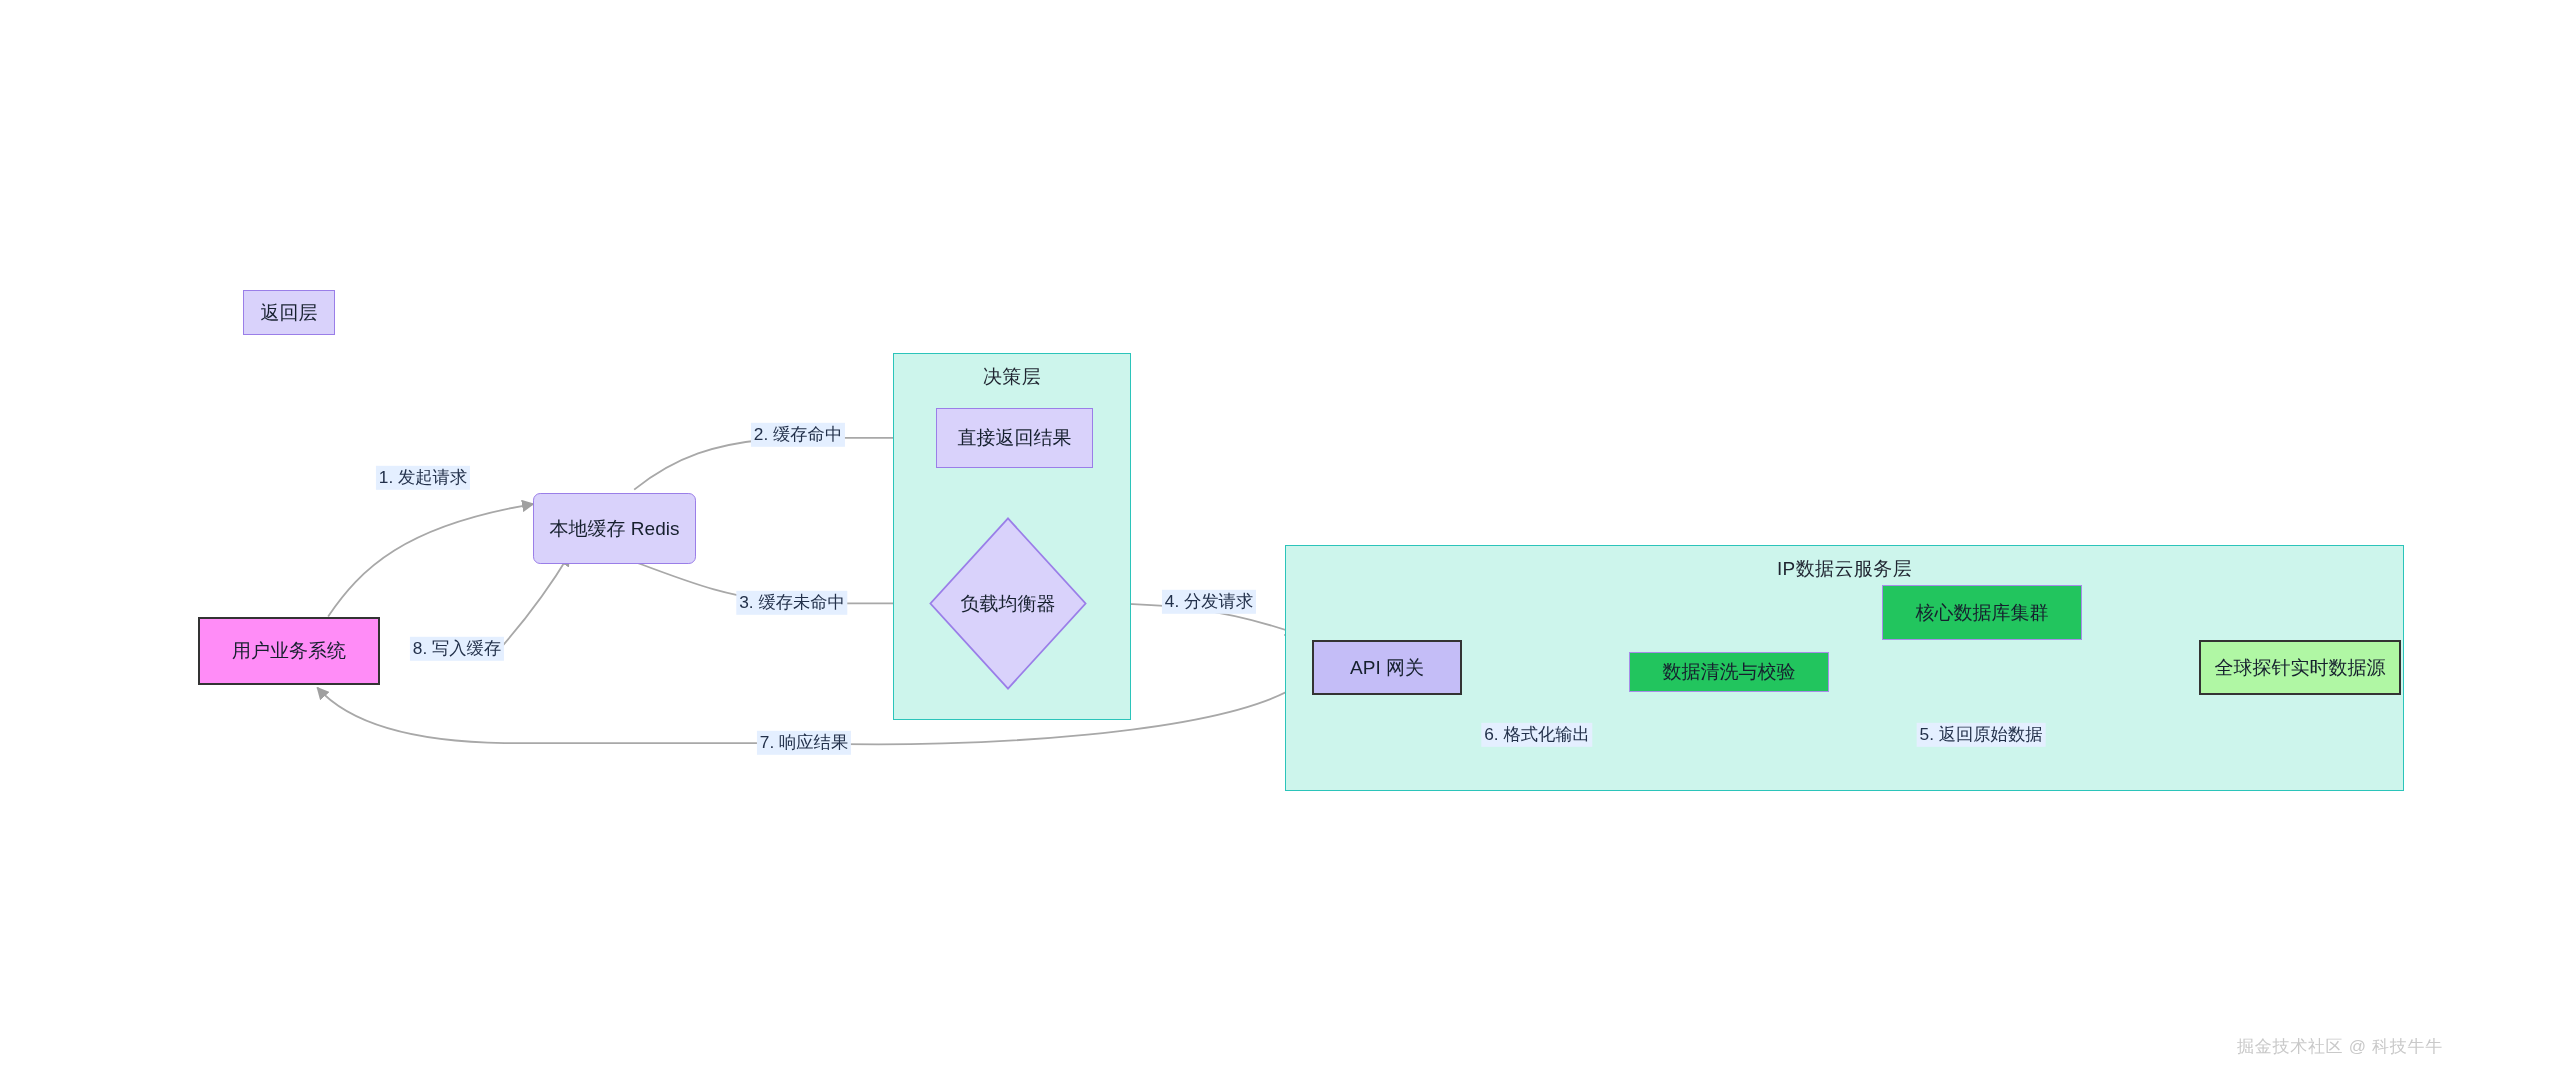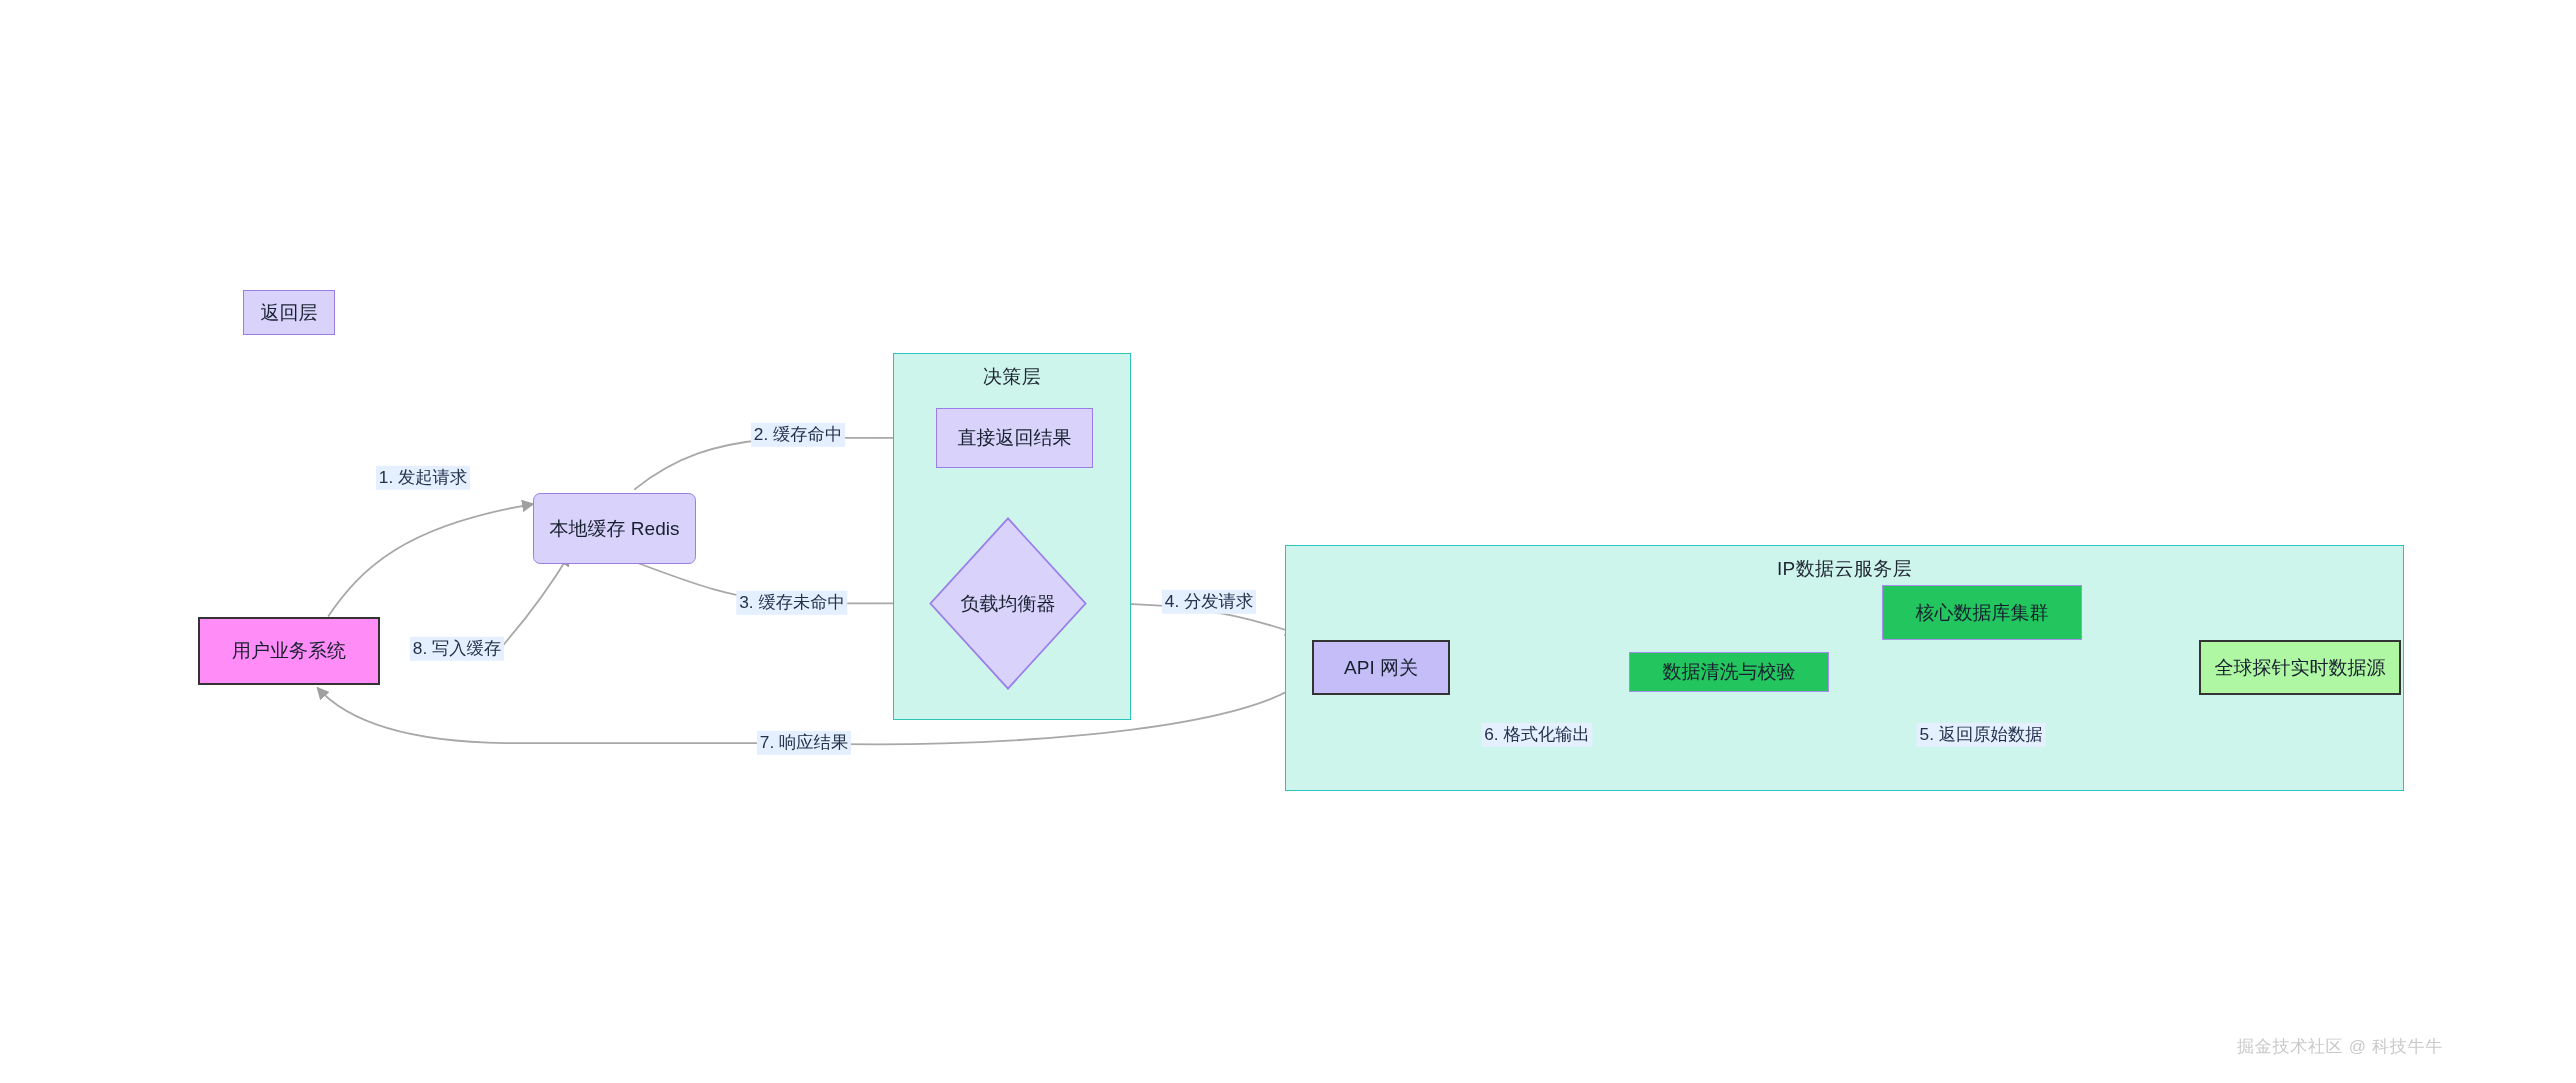--- a/index.html
+++ b/index.html
@@ -186,21 +186,21 @@
     <span>直接返回结果</span>
   </div>
 
   <div class="diamond" style="left:929px; top:517px; width:158px; height:173px;">
     <svg class="shape" viewBox="0 0 220 240" preserveAspectRatio="none" xmlns="http://www.w3.org/2000/svg">
       <polygon points="110,2 218,120 110,238 2,120" fill="#d9d2fb" stroke="#9a7ee8" stroke-width="2.5"></polygon>
     </svg>
     <div class="dlabel">负载均衡器</div>
   </div>
 
-  <div class="node fill-purple thick-dark" style="left:1312px; top:640px; width:138px; height:55px; background:#c4bdf7;">
+  <div class="node fill-purple thick-dark" style="left:1312px; top:640px; width:150px; height:55px; background:#c4bdf7;">
     <span>API 网关</span>
   </div>
 
   <div class="node fill-purple-soft" style="left:1629px; top:640px; width:200px; height:40px;margin-top:12px;">
     <span>数据清洗与校验</span>
   </div>
 
   <div class="node fill-purple-soft" style="left:1882px; top:585px; width:200px; height:55px;">
     <span>核心数据库集群</span>
   </div>

